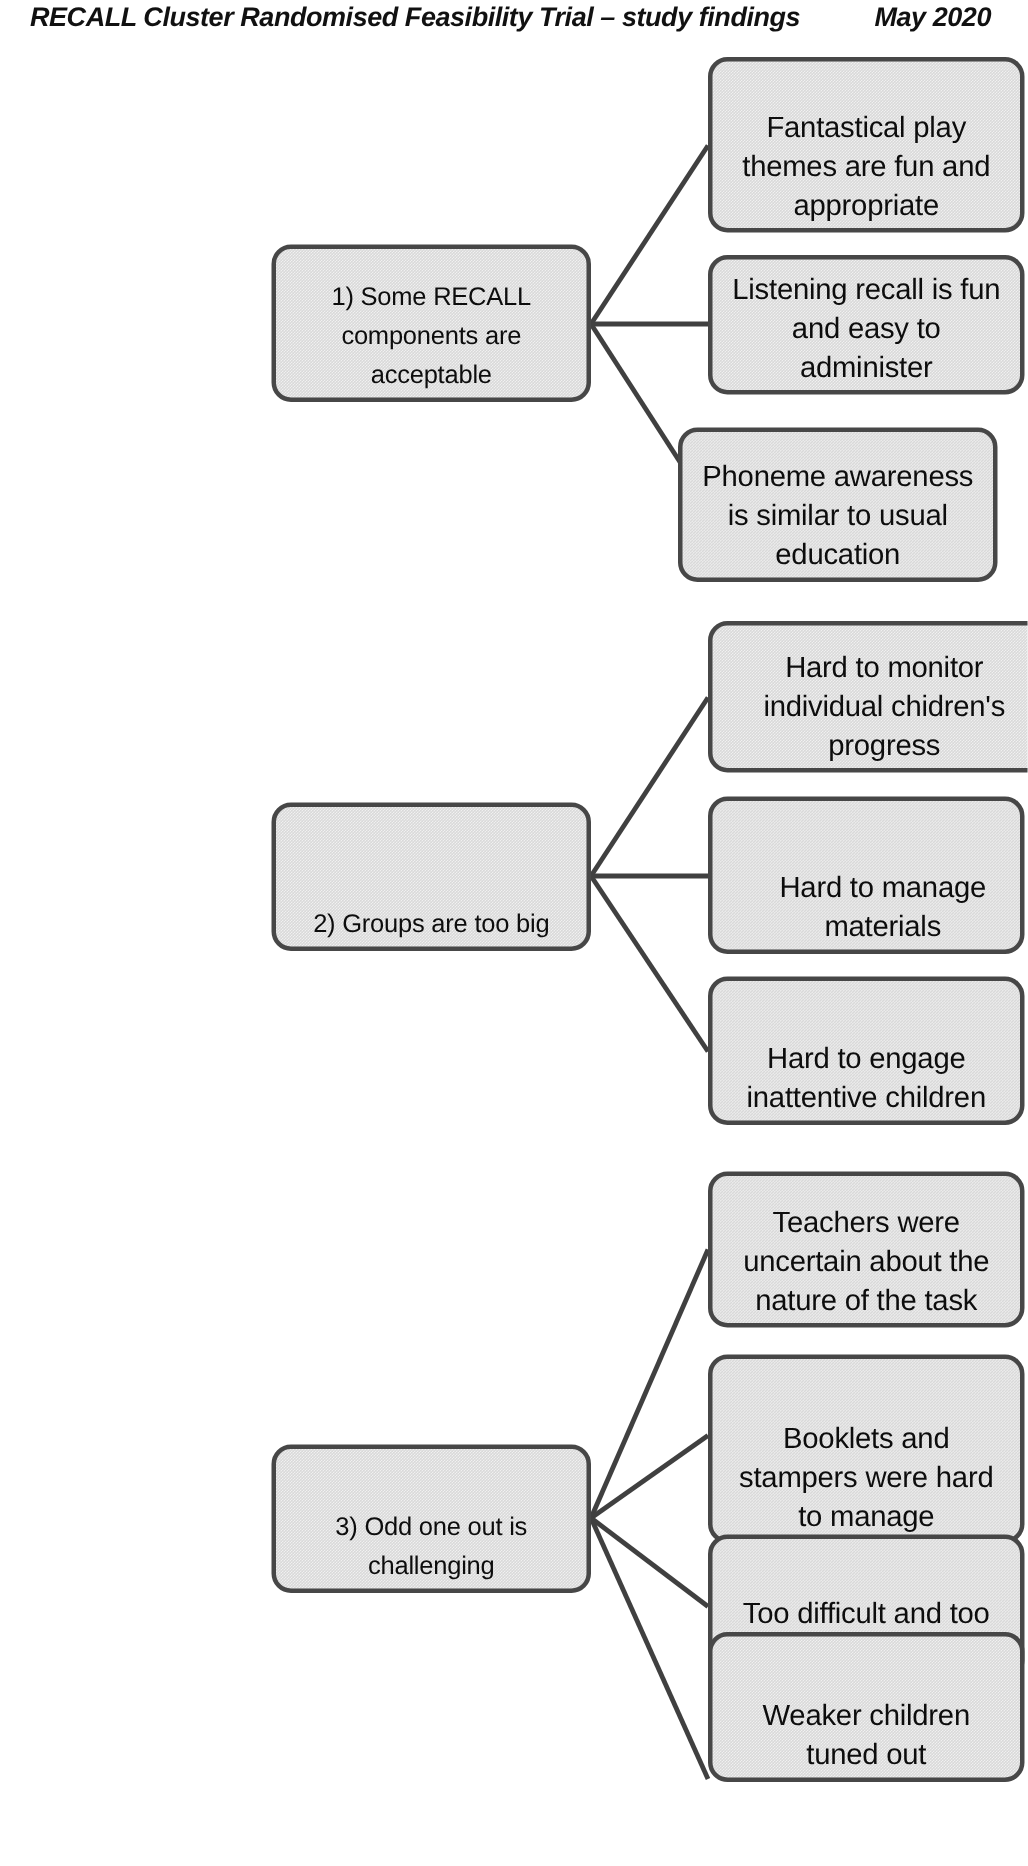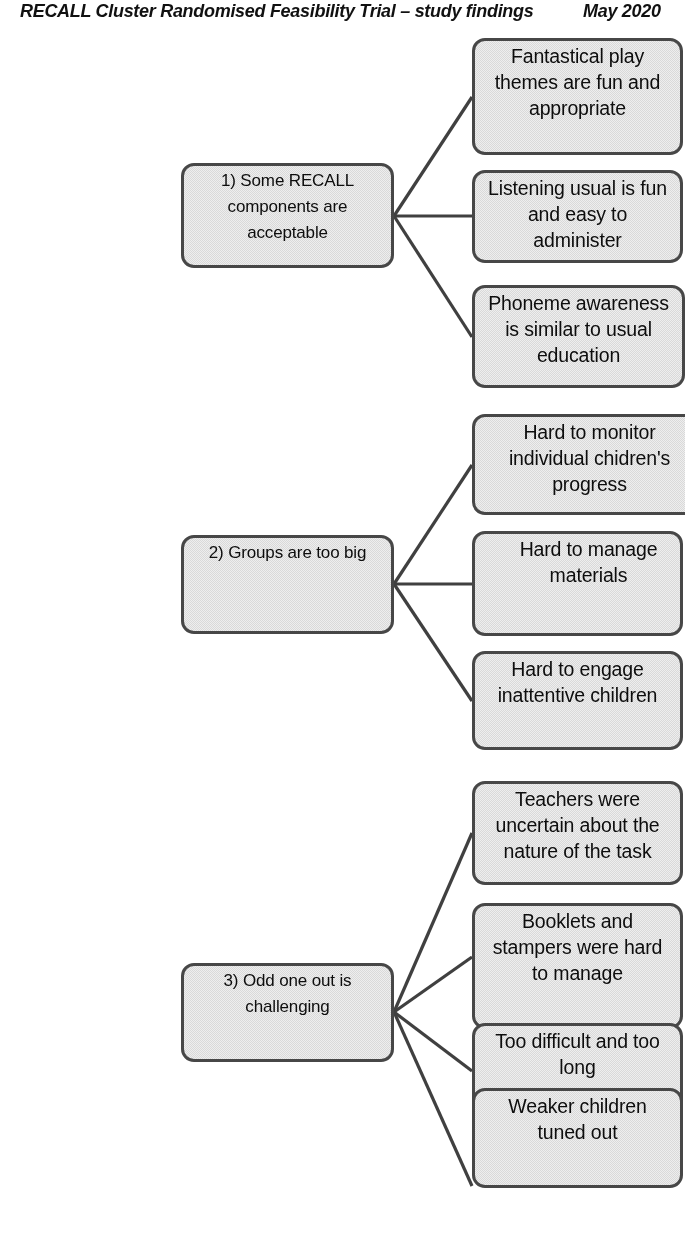--- a/index.html
+++ b/index.html
@@ -61,21 +61,21 @@
     border: 3px solid #474747;
     border-radius: 13px;
     
     background-color: #d9d9d9;
     background-image:
       linear-gradient(45deg, rgba(255,255,255,.55) 25%, transparent 25%, transparent 75%, rgba(255,255,255,.55) 75%),
       linear-gradient(45deg, rgba(255,255,255,.55) 25%, transparent 25%, transparent 75%, rgba(255,255,255,.55) 75%);
     background-size: 2px 2px;
     background-position: 0 0, 1px 1px;
     display: flex;
-    align-items: flex-start;
+    align-items: flex-end;
     justify-content: center;
     text-align: center;
     padding: 2px 8px;
   }
   .node-label {
     font-size: 19.5px;
     line-height: 26px;
     letter-spacing: -0.15px;
     color: #0d0d0d;
     display: block;
@@ -106,23 +106,23 @@
   </svg>
 
 <div id="nodes">
     <div class="node theme" style="left: 181px; top: 163px; width: 213px; height: 105px;">
       <span class="node-label">1) Some RECALL components are acceptable</span>
     </div>
     <div class="node subnode" style="left: 472px; top: 38px; width: 211px; height: 117px;">
       <span class="node-label">Fantastical play themes are fun and appropriate</span>
     </div>
     <div class="node subnode" style="left: 472px; top: 170px; width: 211px; height: 93px;">
-      <span class="node-label">Listening usual is fun and easy to administer</span>
+      <span class="node-label">Listening recall is fun and easy to administer</span>
     </div>
-    <div class="node subnode" style="left: 472px; top: 285px; width: 213px; height: 103px;">
+    <div class="node subnode" style="left: 452px; top: 285px; width: 213px; height: 103px;">
       <span class="node-label">Phoneme awareness is similar to usual education</span>
     </div>
     <div class="node theme" style="left: 181px; top: 535px; width: 213px; height: 99px;">
       <span class="node-label">2) Groups are too big</span>
     </div>
     <div class="node subnode" style="left: 472px; top: 414px; width: 235px; height: 101px;">
       <span class="node-label">Hard to monitor individual chidren's progress</span>
     </div>
     <div class="node subnode" style="left: 472px; top: 531px; width: 211px; height: 105px; padding-left: 30px;">
       <span class="node-label">Hard to manage materials</span>

